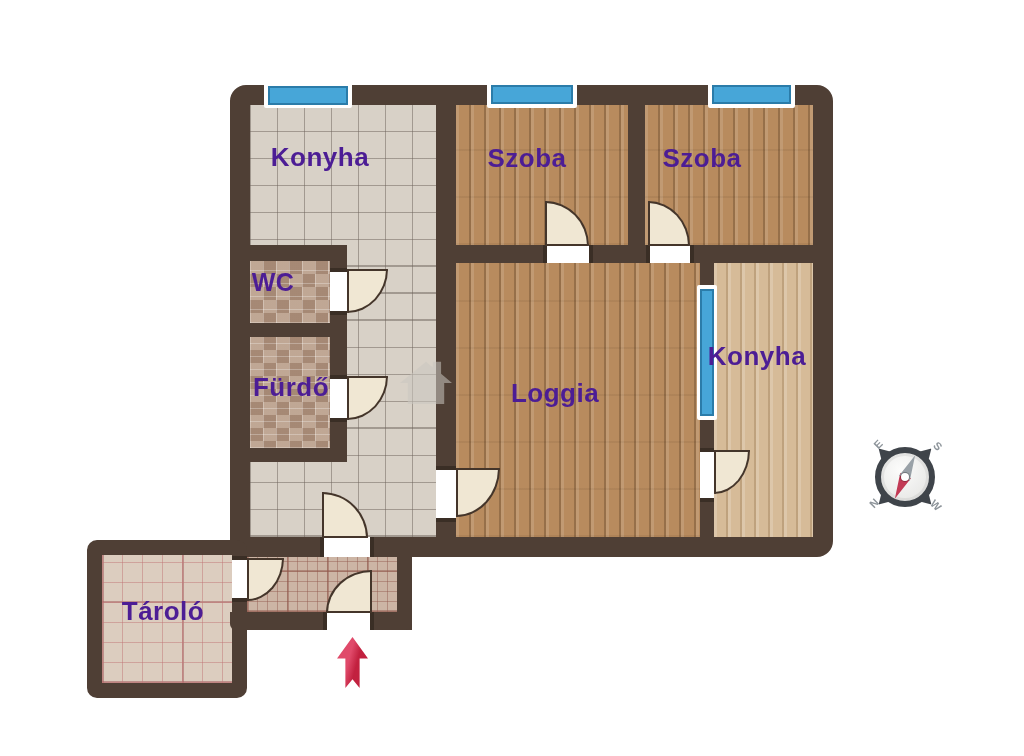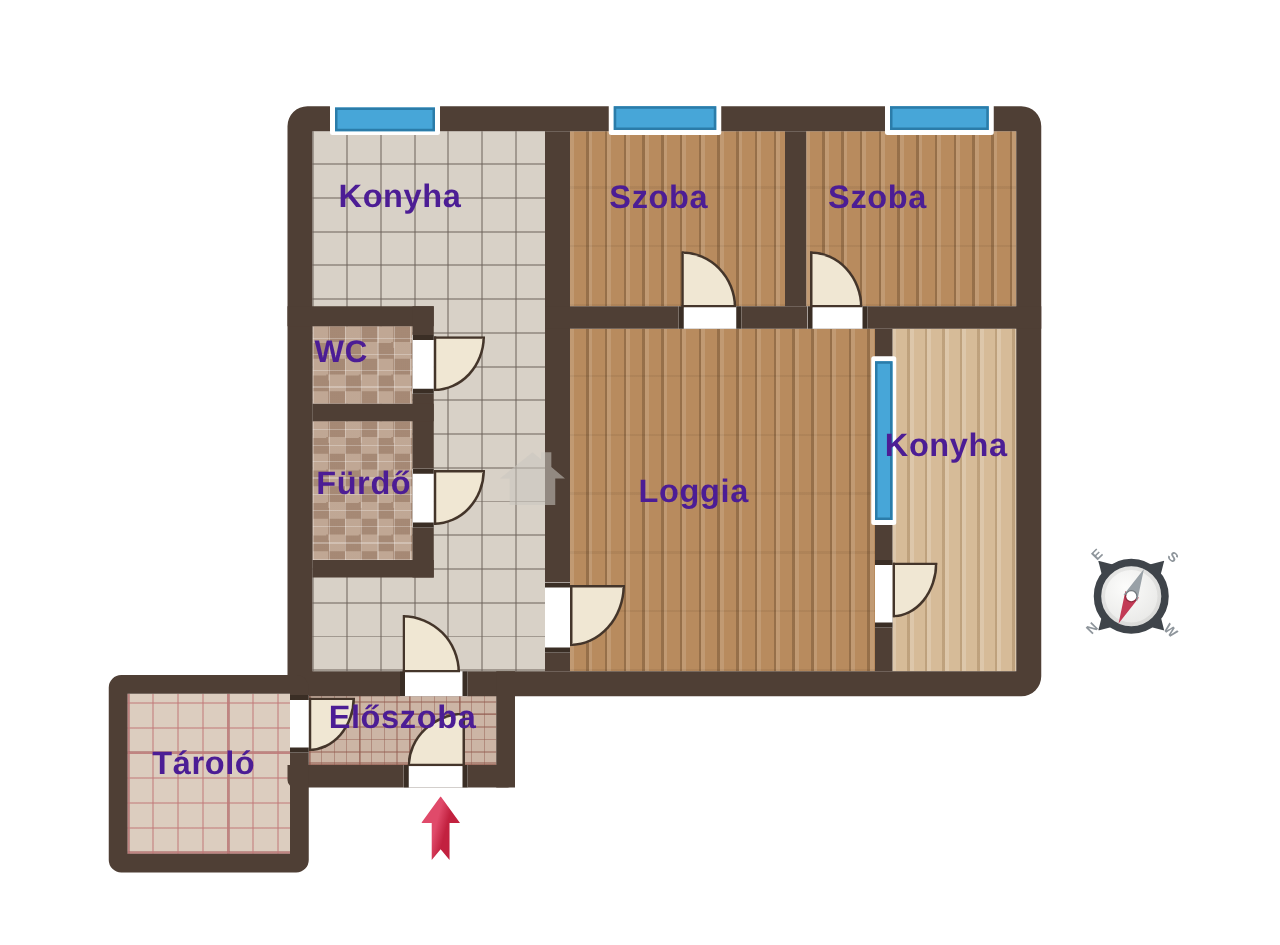--- a/index.html
+++ b/index.html
@@ -147,21 +147,20 @@
 
   <div class="wm-house" style="left:400px;top:360px;width:52px;height:44px;"></div>
 
   <div class="room-label" style="left:320px;top:157px;">Konyha</div>
   <div class="room-label" style="left:527px;top:158px;">Szoba</div>
   <div class="room-label" style="left:702px;top:158px;">Szoba</div>
   <div class="room-label" style="left:273px;top:282px;font-size:25px;">WC</div>
   <div class="room-label" style="left:291px;top:387px;">Fürdő</div>
   <div class="room-label" style="left:555px;top:393px;">Loggia</div>
   <div class="room-label" style="left:757px;top:356px;">Konyha</div>
-  <div class="room-label" style="left:322px;top:574px;">Előszoba</div>
   <div class="room-label" style="left:163px;top:611px;">Tároló</div>
 
   <div class="abs arrow-up" style="left:337px;top:637px;width:31px;height:51px;"></div>
 
   <div class="compass" style="left:855px;top:427px;width:100px;height:100px;">
     <div class="c-tri" style="left:66px;top:20px;transform:rotate(45deg);"></div>
     <div class="c-tri" style="left:21px;top:20px;transform:rotate(-45deg);"></div>
     <div class="c-tri" style="left:66px;top:68px;transform:rotate(135deg);"></div>
     <div class="c-tri" style="left:21px;top:68px;transform:rotate(-135deg);"></div>
     <div class="c-ring"></div>

